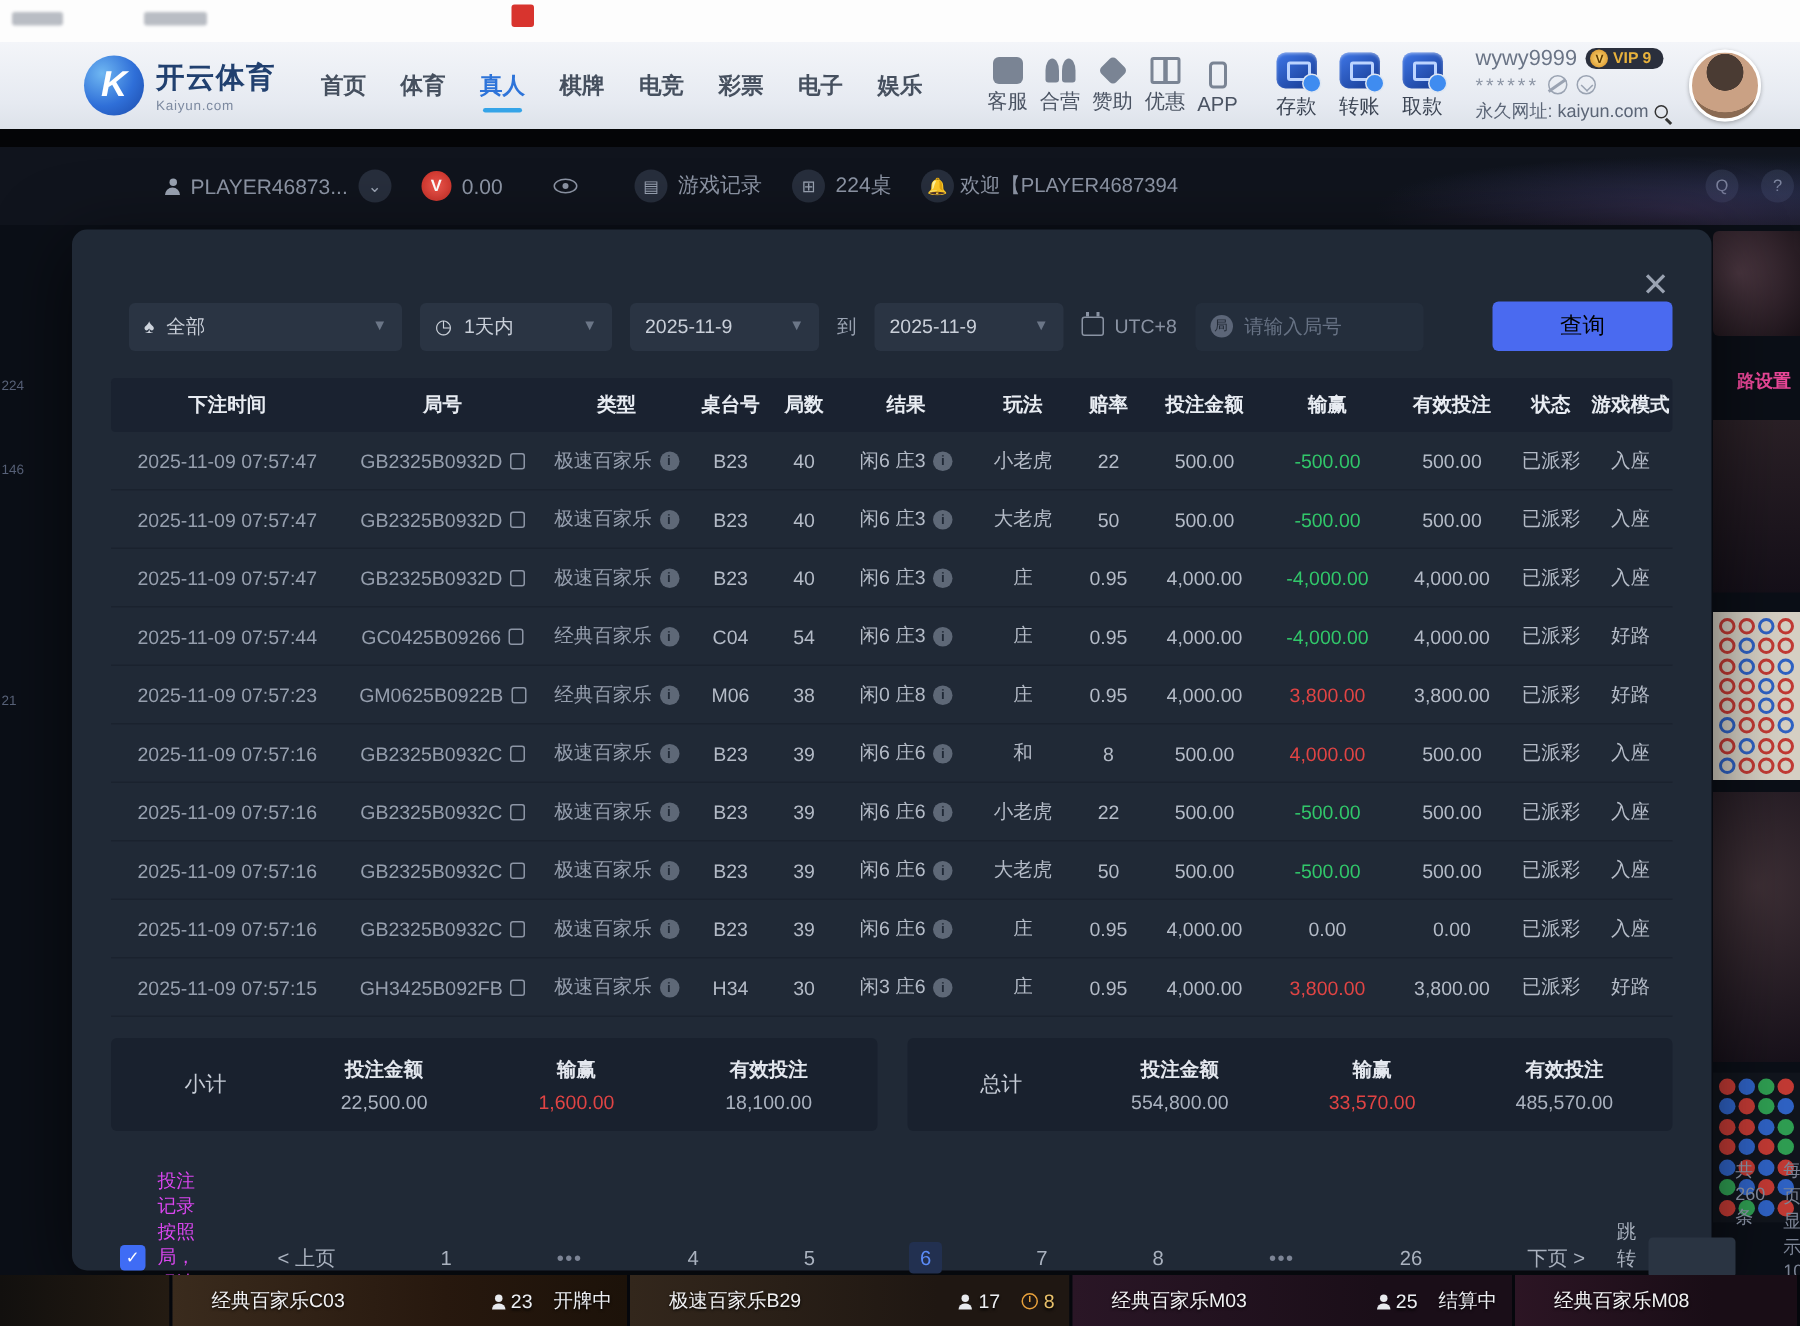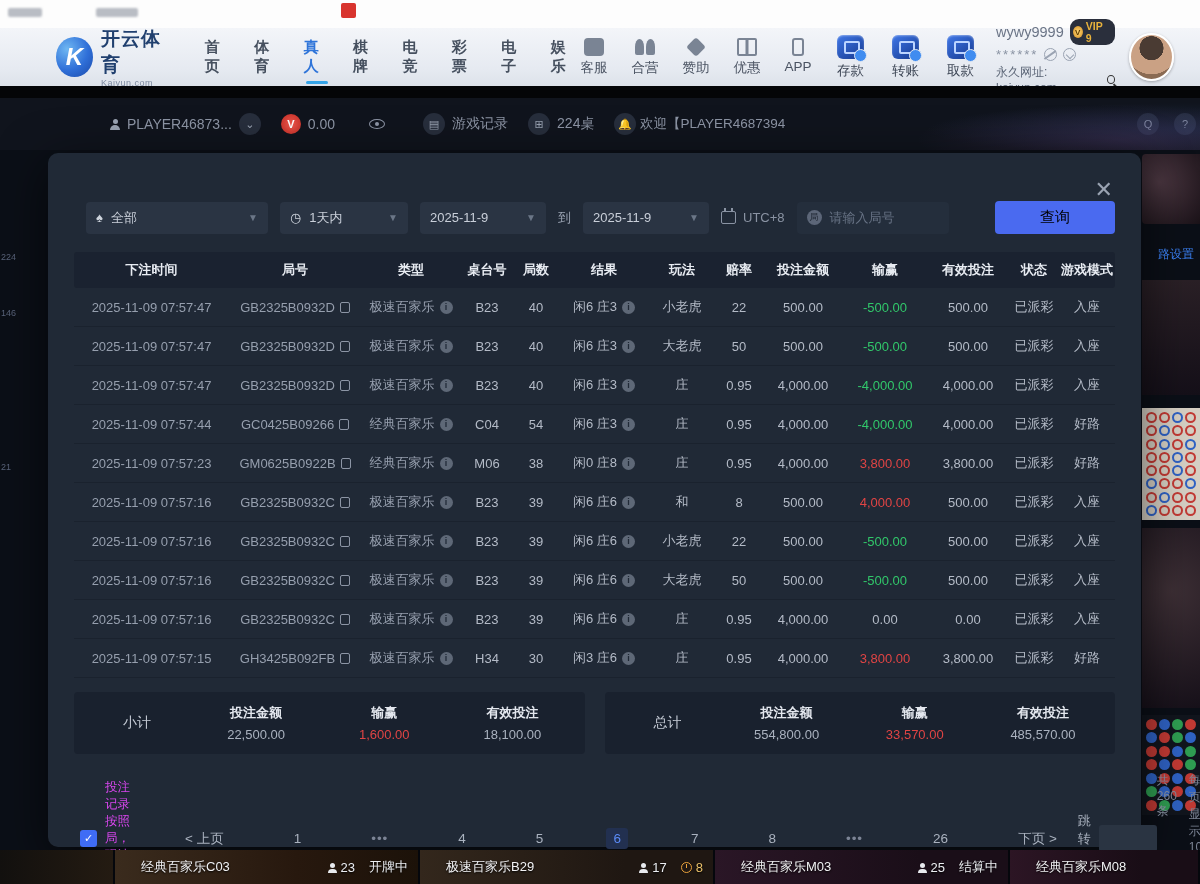--- a/index.html
+++ b/index.html
@@ -20,33 +20,33 @@
   .logo-mark { width:40px; height:40px; border-radius:50%;
     background:radial-gradient(circle at 30% 30%,#6fb7f2,#2f6fd8 55%,#1b49a8);
     color:#fff; font-weight:bold; font-style:italic; font-size:24px;
     display:flex; align-items:center; justify-content:center; }
   .logo-txt .cn { font-size:19px; font-weight:bold; color:#21406f; letter-spacing:1px; }
   .logo-txt .en { font-size:9px; color:#7d8aa0; letter-spacing:.5px; }
   .nav { display:flex; gap:23px; }
   .nav-item { font-size:15px; font-weight:bold; color:#46505f; cursor:pointer; position:relative; padding:6px 0; }
   .nav-item.active { color:#2e74d9; }
   .nav-item.active::after { content:""; position:absolute; left:2px; right:2px; bottom:-2px; height:3px; border-radius:2px; background:#35a4e8; }
-  .quick { display:flex; gap:17px; margin-left:auto; }
+  .quick { display:flex; gap:1px; margin-left:auto;align-items:flex-end; }
   .qitem { display:flex; flex-direction:column; align-items:center; gap:3px; width:34px; cursor:pointer; }
   .qitem .glyph { width:20px; height:18px; position:relative; }
   .qitem .label { font-size:13.5px; color:#4a5362; white-space:nowrap; }
   .g-chat { background:#7a8494; border-radius:4px; }
   .g-chat::after{content:"";position:absolute;left:4px;bottom:-3px;border:4px solid transparent;border-top-color:#7a8494;}
   .g-people::before,.g-people::after{content:"";position:absolute;background:#7a8494;border-radius:50% 50% 2px 2px;width:9px;height:16px;top:1px;}
   .g-people::before{left:0;} .g-people::after{right:0;}
   .g-diamond{background:#7a8494;width:14px!important;height:14px!important;transform:rotate(45deg);margin:2px 3px;border-radius:3px;}
   .g-gift{border:2px solid #7a8494;border-radius:2px;}
   .g-gift::after{content:"";position:absolute;left:50%;top:-2px;bottom:-2px;width:3px;background:#7a8494;transform:translateX(-50%);}
   .g-phone{border:2px solid #7a8494;border-radius:3px;width:12px!important;margin:0 4px;}
-  .wallet { display:flex; gap:28px; margin-left:22px; }
+  .wallet { display:flex; gap:15px; margin-left:22px; }
   .witem { display:flex; flex-direction:column; align-items:center; gap:3px; cursor:pointer; }
   .wicon { width:27px; height:24px; border-radius:6px; position:relative;
     background:linear-gradient(145deg,#3f77e8,#16398f); box-shadow:inset 0 1px 2px rgba(255,255,255,.4); }
   .wicon::before{content:"";position:absolute;left:7px;top:6px;width:12px;height:9px;border:2px solid #bcd4ff;border-radius:2px;}
   .wicon::after{content:"";position:absolute;right:-3px;bottom:-3px;width:11px;height:11px;border-radius:50%;background:#3f8cf0;border:1.5px solid #dfe7f2;}
   .witem .label{font-size:13.5px;color:#3c4554;}
   .userbox { margin-left:22px; display:flex; flex-direction:column; gap:2px; }
   .u-row1 { display:flex; align-items:center; gap:6px; }
   .u-name { font-size:14.5px; color:#6a7486; }
   .vip { display:flex; align-items:center; gap:3px; background:#2a2f3c; border-radius:9px; padding:1px 8px 1px 3px; }
@@ -80,21 +80,21 @@
   .eye::after{content:"";position:absolute;left:4.5px;top:2px;width:4px;height:4px;border-radius:50%;background:#8d95a5;}
   .welcome { position:absolute; left:640px; font-size:13.5px; color:#8d95a5; }
   .sb-right { position:absolute; right:4px; display:flex; gap:15px; }
   .sb-right .cir { background:#232a38; }
 
   
   .stage { position:absolute; left:0; top:150px; width:100%; height:700px; background:#0b0f17; }
   .edge-num { position:absolute; left:1px; font-size:9px; color:#59637a; }
   .right-col { position:absolute; right:0; top:0; width:60px; height:100%; }
   .rc-img1 { position:absolute; top:4px; right:0; width:58px; height:70px; background:radial-gradient(circle at 30% 40%,#4a3640,#1a1218); border-radius:4px 0 0 4px; }
-  .rc-label { position:absolute; top:96px; right:6px; font-size:12px; color:#3b82f6; white-space:nowrap; display:flex; gap:10px; align-items:center;}
+  .rc-label { position:absolute; top:96px; right:6px; font-size:12px; color:#ec4899; white-space:nowrap; display:flex; gap:10px; align-items:center;font-weight:bold;}
   .rc-img2 { position:absolute; top:130px; right:0; width:58px; height:115px; background:linear-gradient(180deg,#2a2026,#151019); }
   .road { position:absolute; right:0; width:58px; display:grid; grid-template-columns:repeat(4,1fr); gap:2px; padding:4px; }
   .road.light { top:258px; height:112px; background:#d6d0c4; }
   .road.dark { top:565px; height:100px; background:#11151d; }
   .dot { width:11px; height:11px; border-radius:50%; }
   .dot.hr { border:2.5px solid #c23a34; } .dot.hb { border:2.5px solid #2f62c4; }
   .dot.sr { background:#c23a34; } .dot.sb { background:#2f62c4; } .dot.sg { background:#2f9e52; }
   .rc-img3 { position:absolute; top:378px; right:0; width:58px; height:180px; background:radial-gradient(circle at 50% 35%,#3d2f35,#17111a); }
 
   

